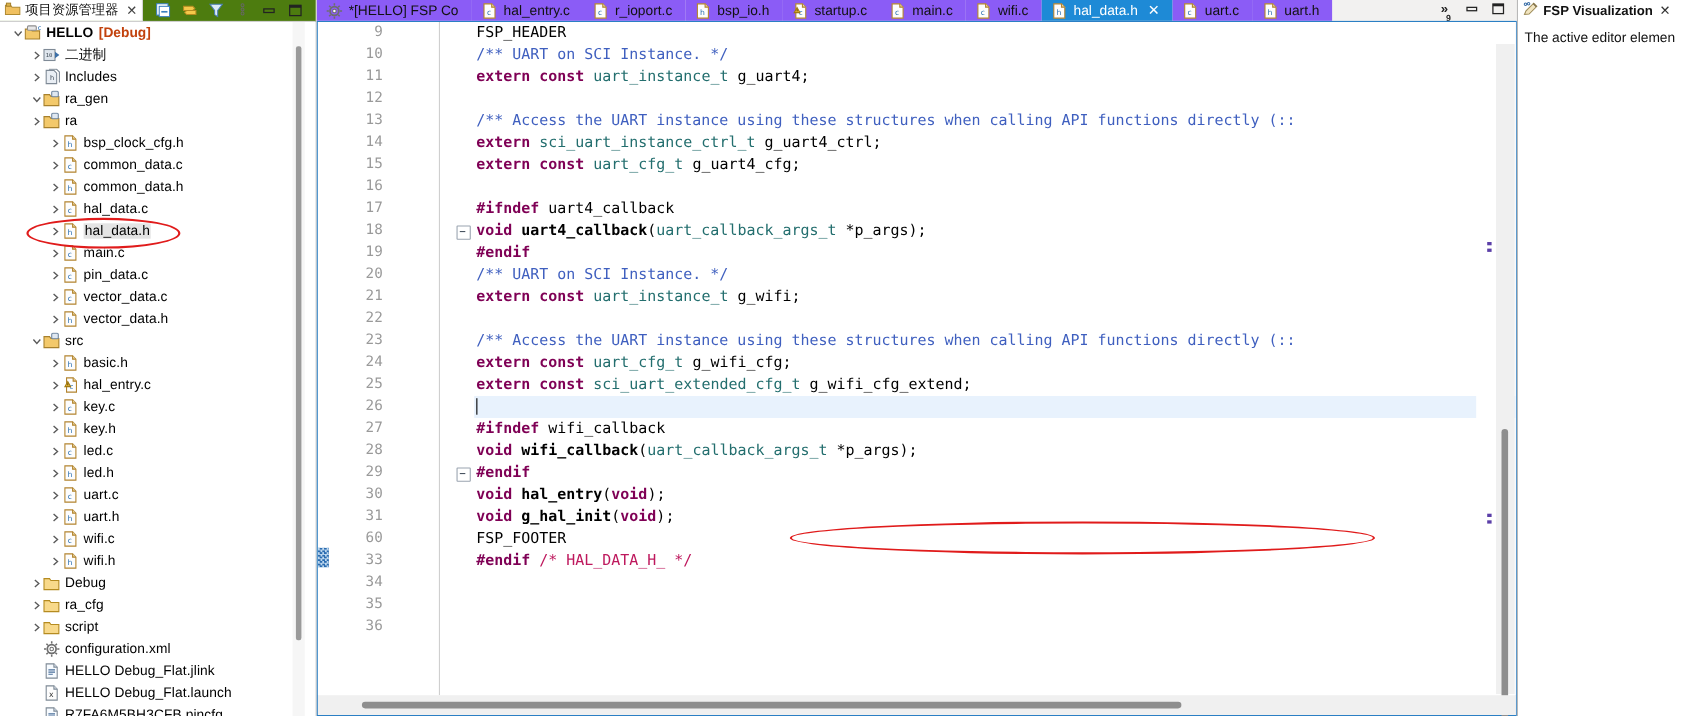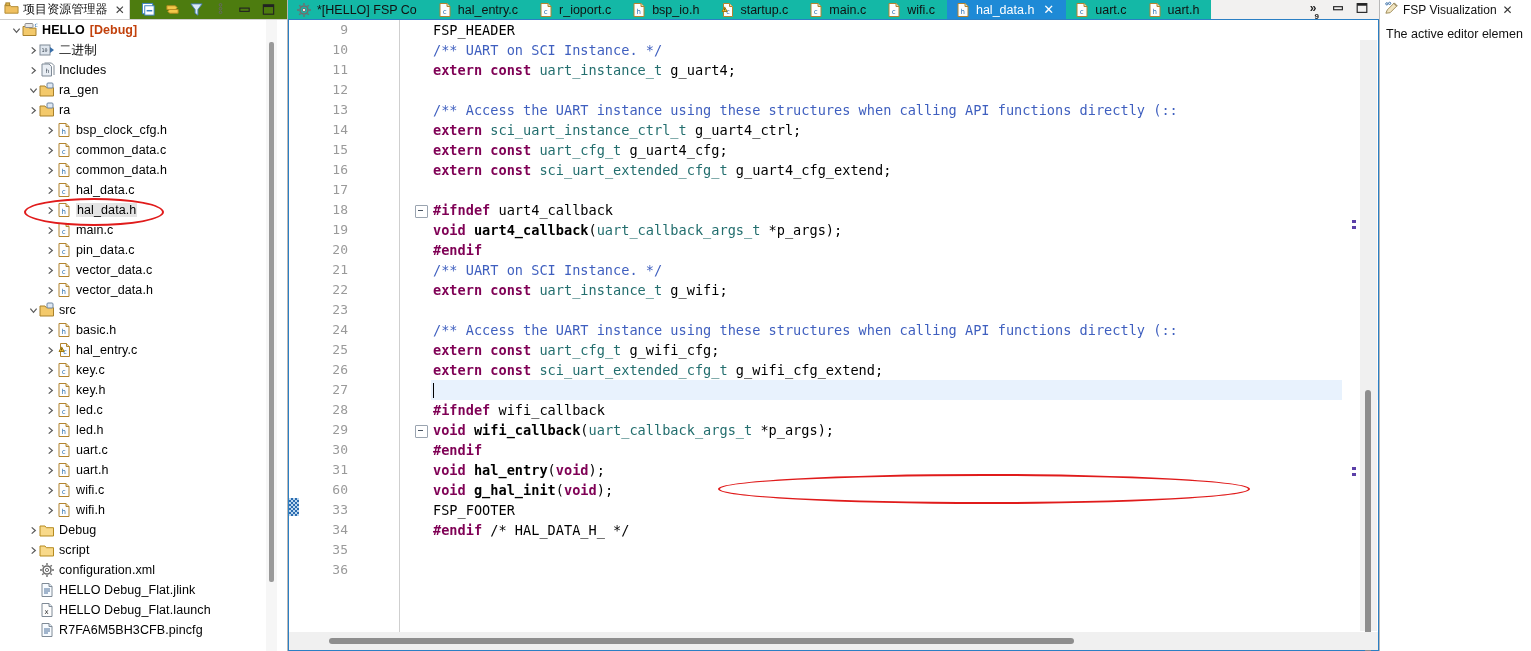--- a/index.html
+++ b/index.html
@@ -32,21 +32,21 @@
   .dbg{color:#c2410c;font-weight:bold;}
   .sel-lbl{background:#e4e4e4;padding:0 1px;}
 
   .exp-scroll{position:absolute;right:10px;top:20px;width:11px;height:631px;background:#f6f6f6;}
   .exp-thumb{position:absolute;left:3px;top:22px;width:5px;height:540px;background:#9a9a9a;border-radius:2px;}
 
   
   .editor-area{flex:1 1 auto;position:relative;height:651px;background:#f0f0f0;}
   .ed-tabbar{height:19px;display:flex;align-items:stretch;background:#f2f1f0;overflow:hidden;}
   .ed-tab{display:flex;align-items:center;gap:5px;padding:0 12px 0 8px;height:19px;
-          font-size:12.5px;color:#111;white-space:nowrap;background:#14b8a6;}
+          font-size:12.5px;color:#111;white-space:nowrap;background:#8b5cf6;}
   .ed-tab.active{background:#1e8ad6;color:#ffffff;}
   .ed-tab.active .tl{color:#ffffff;}
   .ed-tab .tl{color:#111;}
   .ed-tab .tx{font-size:13px;margin-left:4px;}
   .ed-tools{margin-left:auto;display:flex;align-items:center;gap:10px;padding:0 10px;}
   .chev{position:relative;font-size:12px;font-weight:bold;color:#222;}
   .chev sub{font-size:8px;position:relative;top:3px;left:-2px;}
 
   .ed-frame{position:absolute;left:0;top:19px;right:0;bottom:0;
             border:1px solid #2b7fc4;box-sizing:border-box;background:#ffffff;}
@@ -63,42 +63,42 @@
           border-radius:1px;}
   .foldmk:after{content:"";position:absolute;left:2px;top:4px;width:5px;height:1px;background:#4a5562;}
 
   .code{position:absolute;left:142px;top:0;right:0;bottom:0;overflow:hidden;
         font-family:"DejaVu Sans Mono",monospace;font-size:13.6px;}
   .cl{height:20px;line-height:20px;white-space:pre;padding-left:2px;}
   .cl.cur{background:#e8f2fd;}
   .kw{color:#7f0055;font-weight:bold;}
   .ty{color:#236e6e;}
   .cm{color:#3f5fbf;}
-  .cm2{color:#000000;}
+  .cm2{color:#be185d;}
   .fn{color:#000000;font-weight:bold;}
   .pl{color:#000000;}
   .caret{display:inline-block;width:1px;height:15px;background:#000;vertical-align:-3px;}
 
   .marker30{position:absolute;left:0;top:478px;width:14px;height:18px;
     background:repeating-conic-gradient(#2b6cb0 0% 25%, #bdd7ee 0% 50%) 0 0/4px 4px;}
 
   .ed-vscroll{position:absolute;right:1px;top:20px;width:17px;bottom:19px;background:#f0f0f0;}
   .ed-vthumb{position:absolute;left:5px;top:350px;width:6px;height:450px;background:#8e8e8e;border-radius:3px;}
   .omark{position:absolute;right:22px;width:4px;height:3px;background:#5b3fa8;}
 
   .ed-hscroll{position:absolute;left:0;right:0;bottom:0;height:18px;background:#f0f0f0;}
   .ed-hthumb{position:absolute;left:40px;top:6px;width:745px;height:6px;background:#8e8e8e;border-radius:3px;}
 
   .ed-right-pad{position:absolute;right:18px;top:0;width:18px;bottom:18px;background:#ffffff;}
 
   
   .fsp{width:152px;flex:0 0 152px;height:651px;background:#ffffff;position:relative;
        border-left:1px solid #b8b8b8;box-sizing:border-box;}
   .fsp-tabbar{height:19px;display:flex;align-items:center;gap:4px;padding-left:4px;background:#ffffff;}
-  .fsp-title{font-size:12px;color:#111;white-space:nowrap;}
+  .fsp-title{font-size:12px;color:#111;white-space:nowrap;font-weight:bold;}
   .fsp-x{font-size:12px;color:#333;margin-left:2px;}
   .fsp-body{padding:8px 4px 0 6px;font-size:12.5px;color:#111;white-space:nowrap;overflow:hidden;}
 
   
   .annot{position:absolute;border:2.2px solid #e01b1b;border-radius:50%;
          pointer-events:none;background:transparent;}
   #annot-tree{left:24px;top:198px;width:136px;height:24px;}
   #annot-code{left:430px;top:474px;width:528px;height:26px;}
 </style>
 </head>
@@ -487,20 +487,31 @@
         <div class="row">
           <span class="arrow" style="margin-left: 27px;">
             <svg width="9" height="9" viewBox="0 0 10 10">
               <path d="M3 1.5l4 3.5-4 3.5" fill="none" stroke="#5a5a5a" stroke-width="1.4"></path>
             </svg>
           </span>
           <span class="ficon"><svg width="16" height="16" viewBox="0 0 16 16">
               <path d="M1 4h5l1.3 1.7H14.5V14H1z" fill="#f8d98a" stroke="#b58b20"></path>
             </svg></span>
           <span class="lbl">Debug</span>
+        </div>
+        <div class="row">
+          <span class="arrow" style="margin-left: 27px;">
+            <svg width="9" height="9" viewBox="0 0 10 10">
+              <path d="M3 1.5l4 3.5-4 3.5" fill="none" stroke="#5a5a5a" stroke-width="1.4"></path>
+            </svg>
+          </span>
+          <span class="ficon"><svg width="16" height="16" viewBox="0 0 16 16">
+              <path d="M1 4h5l1.3 1.7H14.5V14H1z" fill="#f8d98a" stroke="#b58b20"></path>
+            </svg></span>
+          <span class="lbl">ra_cfg</span>
         </div>
         <div class="row">
           <span class="arrow" style="margin-left: 27px;">
             <svg width="9" height="9" viewBox="0 0 10 10">
               <path d="M3 1.5l4 3.5-4 3.5" fill="none" stroke="#5a5a5a" stroke-width="1.4"></path>
             </svg>
           </span>
           <span class="ficon"><svg width="16" height="16" viewBox="0 0 16 16">
               <path d="M1 4h5l1.3 1.7H14.5V14H1z" fill="#f8d98a" stroke="#b58b20"></path>
             </svg></span>
@@ -717,21 +728,20 @@
             <div class="foldmk" style="top: 405px;"></div>
           </div>
         <div class="code" id="code">
             <div class="cl"><span class="pl">FSP_HEADER</span></div>
             <div class="cl"><span class="cm">/** UART on SCI Instance. */</span></div>
             <div class="cl"><span class="kw">extern const </span><span class="ty">uart_instance_t</span><span class="pl"> g_uart4;</span></div>
             <div class="cl">&nbsp;</div>
             <div class="cl"><span class="cm">/** Access the UART instance using these structures when calling API functions directly (::</span></div>
             <div class="cl"><span class="kw">extern </span><span class="ty">sci_uart_instance_ctrl_t</span><span class="pl"> g_uart4_ctrl;</span></div>
             <div class="cl"><span class="kw">extern const </span><span class="ty">uart_cfg_t</span><span class="pl"> g_uart4_cfg;</span></div>
-            <div class="cl"><span class="kw">extern const </span><span class="ty">sci_uart_extended_cfg_t</span><span class="pl"> g_uart4_cfg_extend;</span></div>
             <div class="cl">&nbsp;</div>
             <div class="cl"><span class="kw">#ifndef</span><span class="pl"> uart4_callback</span></div>
             <div class="cl"><span class="kw">void </span><span class="fn">uart4_callback</span><span class="pl">(</span><span class="ty">uart_callback_args_t</span><span class="pl"> *p_args);</span></div>
             <div class="cl"><span class="kw">#endif</span></div>
             <div class="cl"><span class="cm">/** UART on SCI Instance. */</span></div>
             <div class="cl"><span class="kw">extern const </span><span class="ty">uart_instance_t</span><span class="pl"> g_wifi;</span></div>
             <div class="cl">&nbsp;</div>
             <div class="cl"><span class="cm">/** Access the UART instance using these structures when calling API functions directly (::</span></div>
             <div class="cl"><span class="kw">extern const </span><span class="ty">uart_cfg_t</span><span class="pl"> g_wifi_cfg;</span></div>
             <div class="cl"><span class="kw">extern const </span><span class="ty">sci_uart_extended_cfg_t</span><span class="pl"> g_wifi_cfg_extend;</span></div>

